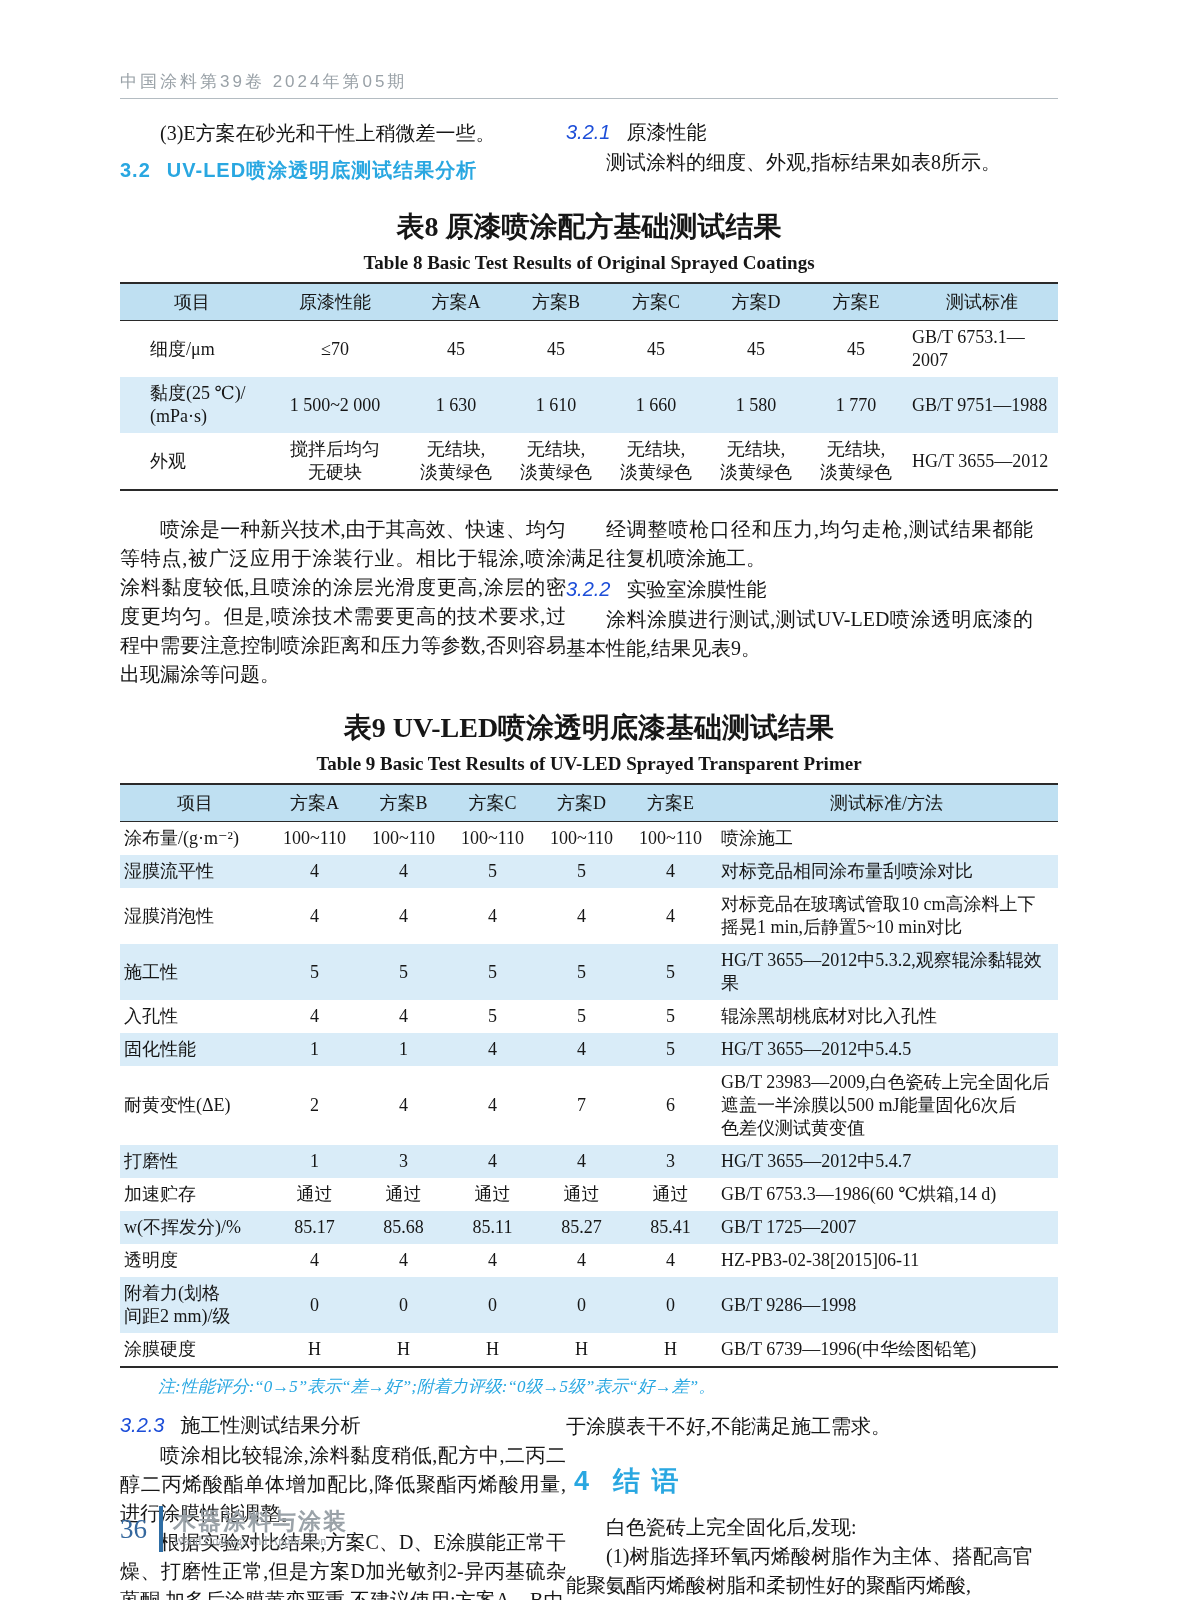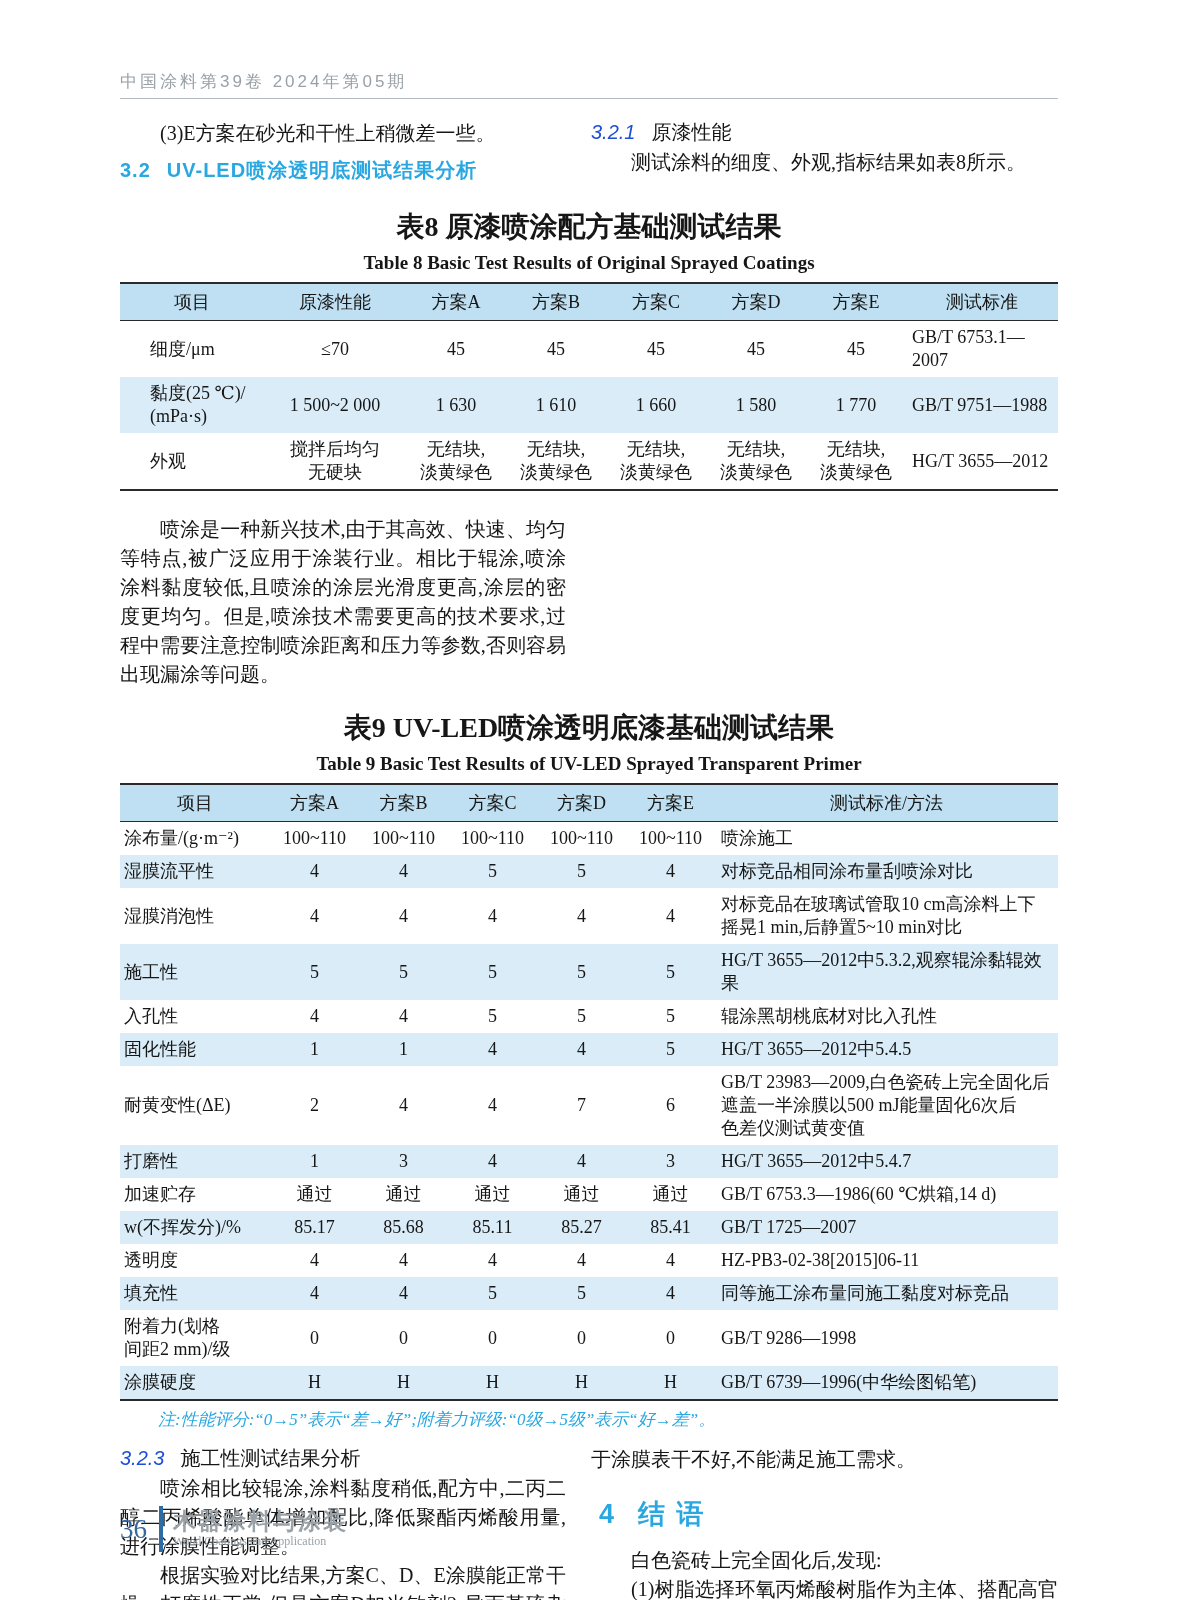--- a/index.html
+++ b/index.html
@@ -9,21 +9,21 @@
     font-family:"Liberation Serif","DejaVu Serif",serif;color:#161616;
   }
   
   .running-head{
     display:flex;align-items:flex-end;
     padding-top:70px;padding-bottom:5px;border-bottom:1px solid #b4bcc2;
     color:#99a1a7;font-family:"Liberation Sans","DejaVu Sans",sans-serif;
     font-size:17px;letter-spacing:3px;
   }
   
-  .two-col{display:flex;gap:25px;}
+  .two-col{display:flex;}
   .col-l{width:446px;}
   .col-r{width:467px;}
   .sec1{margin-top:20px;}
   .sec2{margin-top:24px;}
   .sec3{margin-top:14px;}
   p.body{font-size:20px;line-height:29px;margin:0;text-align:justify;}
   .indent{text-indent:2em;}
   
   .h-blue{
     font-family:"Liberation Sans","DejaVu Sans",sans-serif;font-weight:bold;
@@ -152,20 +152,25 @@
             <td>HG/T 3655—2012</td>
           </tr>
         </tbody>
     </table>
   </div>
 
   <div class="two-col sec2">
     <div class="col-l">
       <p class="body indent">喷涂是一种新兴技术,由于其高效、快速、均匀等特点,被广泛应用于涂装行业。相比于辊涂,喷涂涂料黏度较低,且喷涂的涂层光滑度更高,涂层的密度更均匀。但是,喷涂技术需要更高的技术要求,过程中需要注意控制喷涂距离和压力等参数,否则容易出现漏涂等问题。</p>
     </div>
+    <div class="col-r">
+      <p class="body indent">经调整喷枪口径和压力,均匀走枪,测试结果都能满足往复机喷涂施工。</p>
+      <h4 class="h-sub" style="margin-top:3px;"><span class="num">3.2.2</span><span class="ttl">实验室涂膜性能</span></h4>
+      <p class="body indent">涂料涂膜进行测试,测试UV-LED喷涂透明底漆的基本性能,结果见表9。</p>
+    </div>
   </div>
 
   <div class="table-block" style="margin-top:20px;">
     <p class="tbl-title-cn">表9  UV-LED喷涂透明底漆基础测试结果</p>
     <p class="tbl-title-en">Table 9  Basic Test Results of UV-LED Sprayed Transparent Primer</p>
     <table class="data-table t9" data-table="table9">
       <thead>
           <tr>
             <th>项目</th>
             <th>方案A</th>
@@ -273,29 +278,20 @@
           <tr>
             <td>透明度</td>
             <td>4</td>
             <td>4</td>
             <td>4</td>
             <td>4</td>
             <td>4</td>
             <td>HZ-PB3-02-38[2015]06-11</td>
           </tr>
           <tr>
-            <td>填充性</td>
-            <td>4</td>
-            <td>4</td>
-            <td>5</td>
-            <td>5</td>
-            <td>4</td>
-            <td>同等施工涂布量同施工黏度对标竞品</td>
-          </tr>
-          <tr>
             <td>附着力(划格
 间距2 mm)/级</td>
             <td>0</td>
             <td>0</td>
             <td>0</td>
             <td>0</td>
             <td>0</td>
             <td>GB/T 9286—1998</td>
           </tr>
           <tr>

